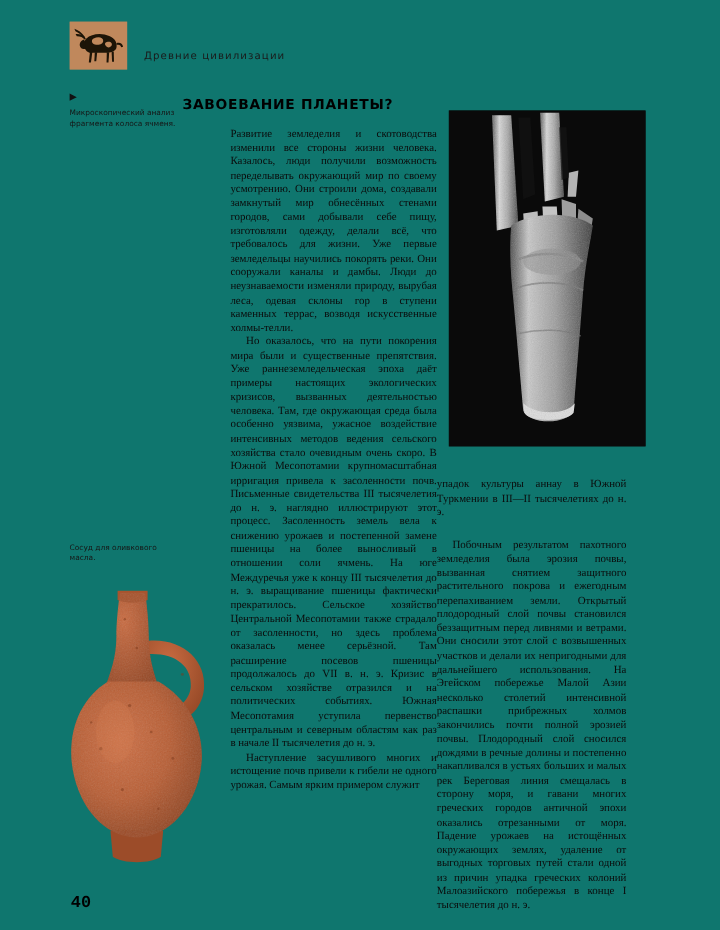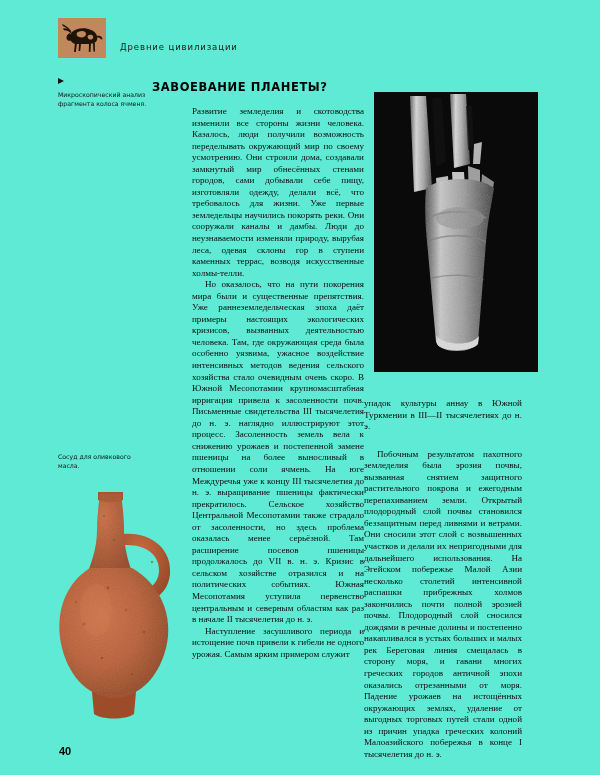--- a/index.html
+++ b/index.html
@@ -6,21 +6,21 @@
   body{
     width:600px;height:775px;
     background:#ffffff;
     font-family:"Liberation Serif", serif;
     color:#000;
     overflow:hidden;
     position:relative;
   }
   .page{
     position:absolute;inset:0;
-    background:#5eead4;
+    background:#0f766e;
   }
 
   
   .header{
     position:absolute;left:58px;top:18px;width:480px;height:42px;
   }
   .header-emblem{
     position:absolute;left:0;top:0;width:48px;height:40px;
     background:#c0885c;
     overflow:hidden;
@@ -103,22 +103,22 @@
   
   .photo{
     position:absolute;left:374px;top:92px;width:164px;height:280px;
     background:#0a0a0a;
   }
   .photo svg{display:block;}
 
   
   .pageno{
     position:absolute;left:59px;top:745px;
-    font-family:Liberation Sans, sans-serif;
-    font-size:11px;
+    font-family:Liberation Mono, monospace;
+    font-size:14px;
     font-weight:700;
     color:#000;
   }
 </style>
 </head>
 <body>
 
 <div class="page">
 
   <div class="header">
@@ -209,21 +209,21 @@
 
       <ellipse cx="48" cy="118" rx="16" ry="26" fill="#d98457" opacity="0.22"></ellipse>
     </svg>
   </div>
 
   <div class="heading">ЗАВОЕВАНИЕ  ПЛАНЕТЫ?</div>
 
   <div class="col1">
     <p class="first">Развитие земледелия и скотоводства изменили все стороны жизни человека. Казалось, люди получили возможность переделывать окружающий мир по своему усмотрению. Они строили дома, создавали замкнутый мир обнесённых стенами городов, сами добывали себе пищу, изготовляли одежду, делали всё, что требовалось для жизни. Уже первые земледельцы научились покорять реки. Они сооружали каналы и дамбы. Люди до неузнаваемости изменяли природу, вырубая леса, одевая склоны гор в ступени каменных террас, возводя искусственные холмы-телли.</p>
     <p>Но оказалось, что на пути покорения мира были и существенные препятствия. Уже раннеземледельческая эпоха даёт примеры настоящих экологических кризисов, вызванных деятельностью человека. Там, где окружающая среда была особенно уязвима, ужасное воздействие интенсивных методов ведения сельского хозяйства стало очевидным очень скоро. В Южной Месопотамии крупномасштабная ирригация привела к засоленности почв. Письменные свидетельства III тысячелетия до н. э. наглядно иллюстрируют этот процесс. Засоленность земель вела к снижению урожаев и постепенной замене пшеницы на более выносливый в отношении соли ячмень. На юге Междуречья уже к концу III тысячелетия до н. э. выращивание пшеницы фактически прекратилось. Сельское хозяйство Центральной Месопотамии также страдало от засоленности, но здесь проблема оказалась менее серьёзной. Там расширение посевов пшеницы продолжалось до VII в. н. э. Кризис в сельском хозяйстве отразился и на политических событиях. Южная Месопотамия уступила первенство центральным и северным областям как раз в начале II тысячелетия до н. э.</p>
-    <p>Наступление засушливого периода и истощение почв привели к гибели не одного урожая. Самым ярким примером служит</p>
+    <p>Наступление засушливого многих и истощение почв привели к гибели не одного урожая. Самым ярким примером служит</p>
   </div>
 
   <div class="photo">
     <svg width="164" height="280" viewBox="0 0 164 280" aria-hidden="true">
       <defs>
         <linearGradient id="stemg" x1="0" y1="0" x2="1" y2="0">
           <stop offset="0%" stop-color="#5c5c5c"></stop>
           <stop offset="28%" stop-color="#d8d8d8"></stop>
           <stop offset="60%" stop-color="#a8a8a8"></stop>
           <stop offset="100%" stop-color="#4a4a4a"></stop>

